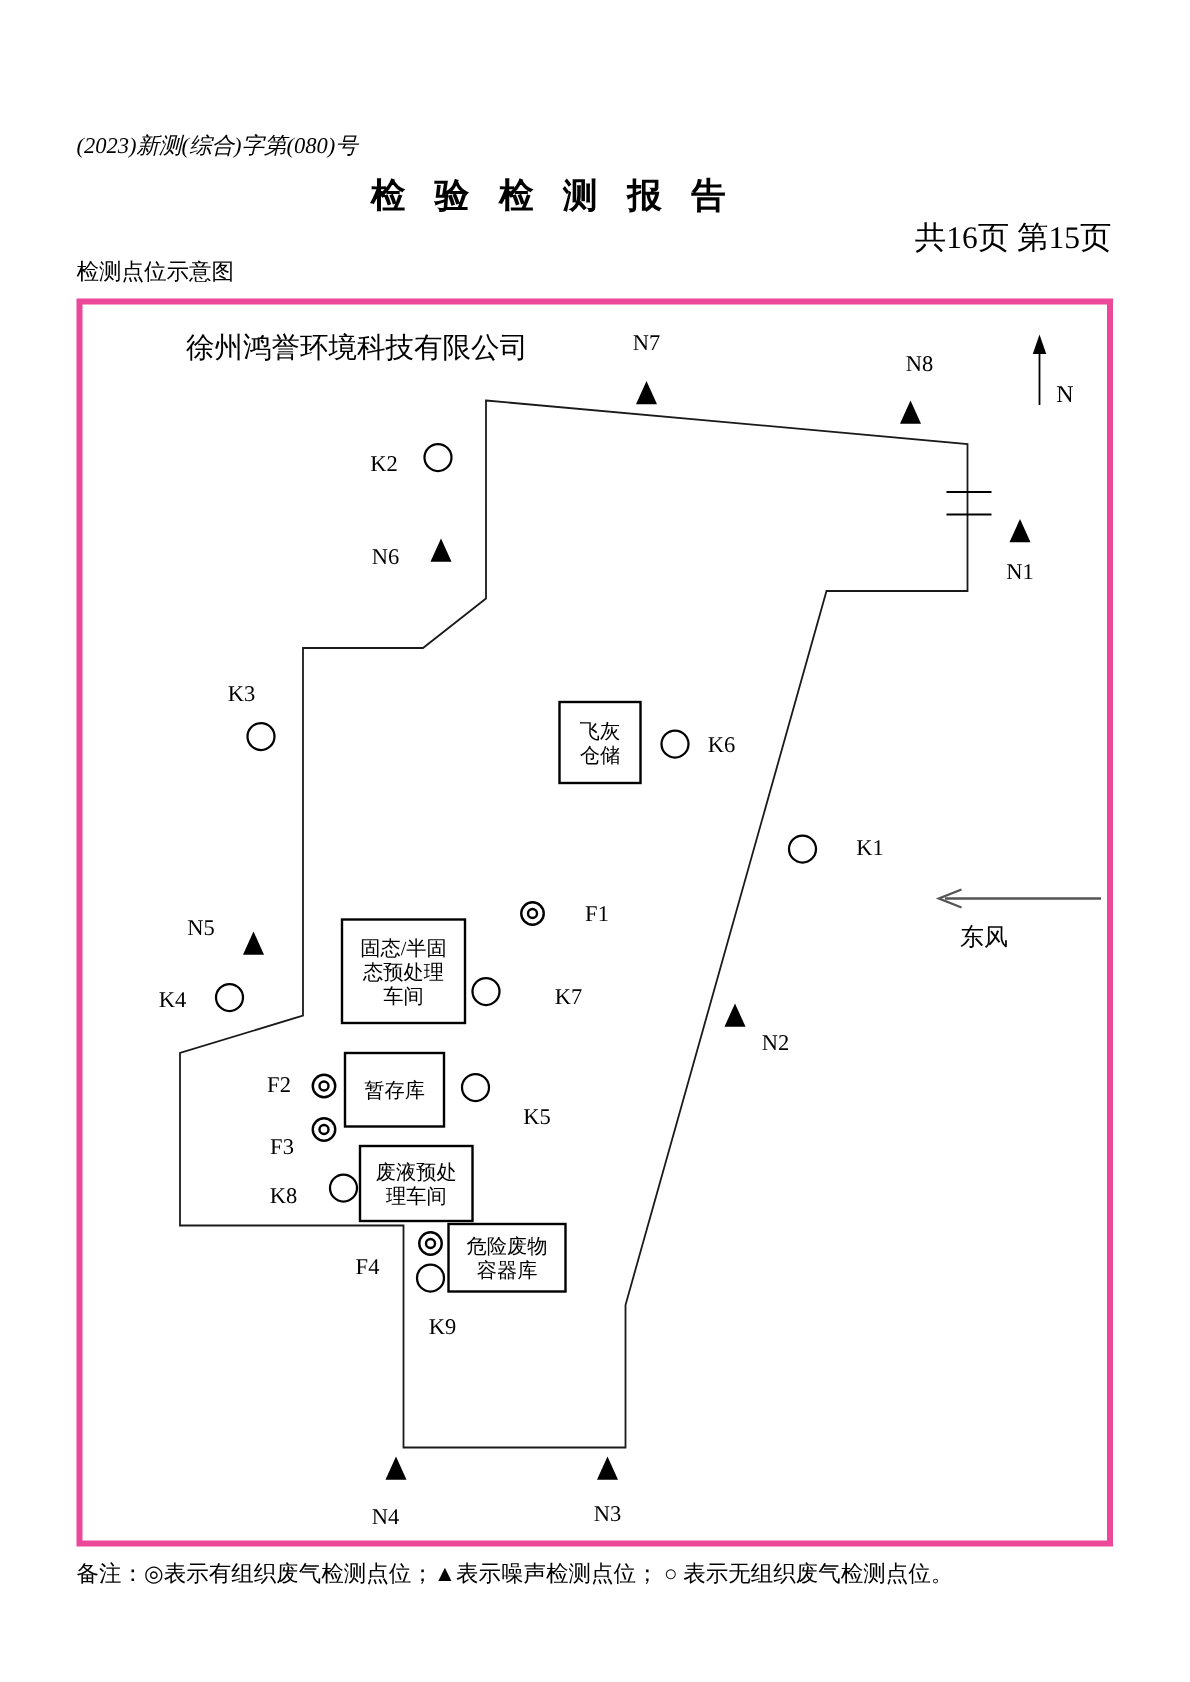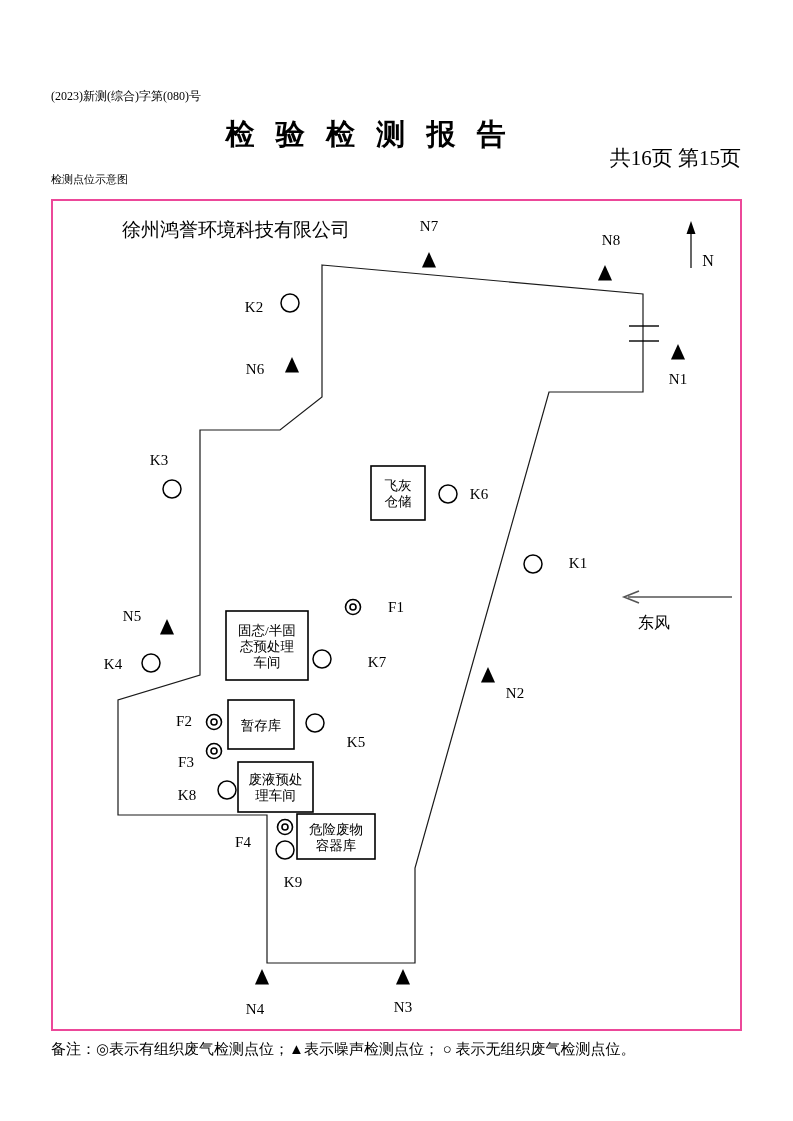--- a/index.html
+++ b/index.html
@@ -18,56 +18,57 @@
   .page {
     position: absolute;
     left: 0; top: 0;
     width: 793px;
     height: 1121px;
   }
   .doc-no {
     position: absolute;
     left: 51px;
     top: 88px;
-    font-size: 12px;
+    font-size: 15px;
     letter-spacing: 0px;
     white-space: nowrap;
+    font-style: italic;
   }
   .report-title {
     position: absolute;
     left: 0;
     top: 115px;
     width: 731px;
     text-align: center;
-    font-size: 29px;
+    font-size: 23px;
     font-weight: bold;
     letter-spacing: 7px;
     text-indent: 7px;
   }
   .page-count {
     position: absolute;
     right: 52px;
     top: 144px;
     font-size: 21px;
     white-space: nowrap;
   }
   .section-title {
     position: absolute;
     left: 51px;
     top: 172px;
-    font-size: 11px;
+    font-size: 15px;
     white-space: nowrap;
   }
   .frame {
     position: absolute;
     left: 51px;
     top: 199px;
     width: 691px;
     height: 832px;
-    border: 2px solid #ec4899;
+    border: 4px solid #ec4899;
     box-sizing: border-box;
     background: #fff;
   }
   .footnote {
     position: absolute;
     left: 51px;
     top: 1040px;
     font-size: 15px;
     white-space: nowrap;
     text-align: center;

